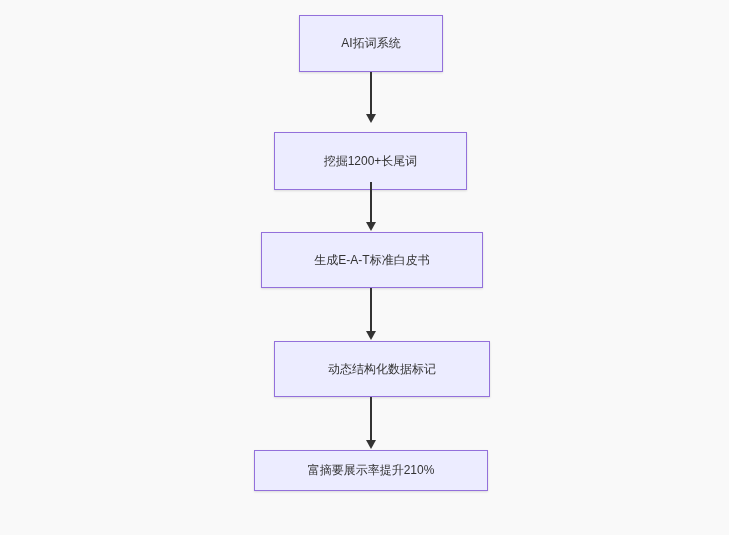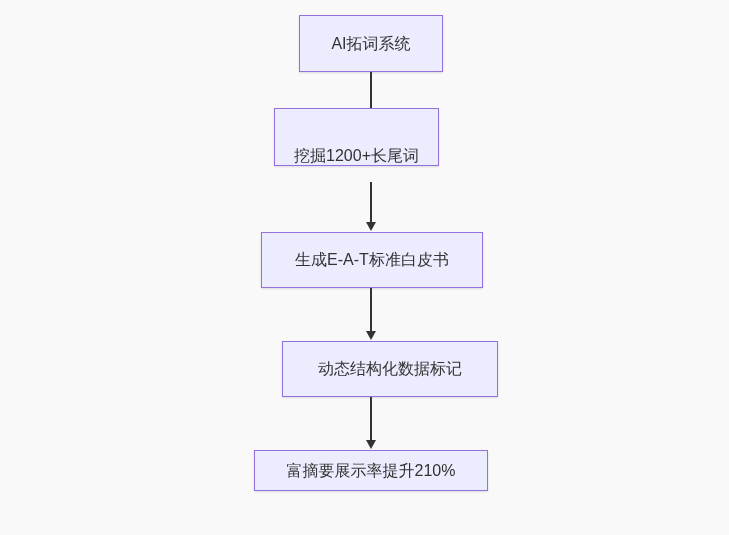--- a/index.html
+++ b/index.html
@@ -18,30 +18,30 @@
   .node {
     position: absolute;
     box-sizing: border-box;
     background: #ECECFF;
     border: 1.5px solid #9370DB;
     box-shadow: 0 1px 2px rgba(0,0,0,0.12);
     display: flex;
     align-items: center;
     justify-content: center;
     color: #333333;
-    font-size: 16px;
+    font-size: 12px;
     line-height: 1.2;
     text-align: center;
     white-space: nowrap;
   }
   
   .n1 { left: 299px; top: 15px;  width: 144px; height: 57px; }
-  .n2 { left: 274px; top: 108px; width: 165px; height: 58px; align-items: flex-end; }
+  .n2 { left: 274px; top: 132px; width: 193px; height: 58px; }
   .n3 { left: 261px; top: 232px; width: 222px; height: 56px; text-align: center; }
-  .n4 { left: 282px; top: 341px; width: 216px; height: 56px; }
+  .n4 { left: 274px; top: 341px; width: 216px; height: 56px; }
   .n5 { left: 254px; top: 450px; width: 234px; height: 41px; }
 
   .arrow {
     position: absolute;
     width: 12px;
     display: flex;
     flex-direction: column;
     align-items: center;
   }
   .a1 { left: 365px; top: 72px;  height: 51px; }

